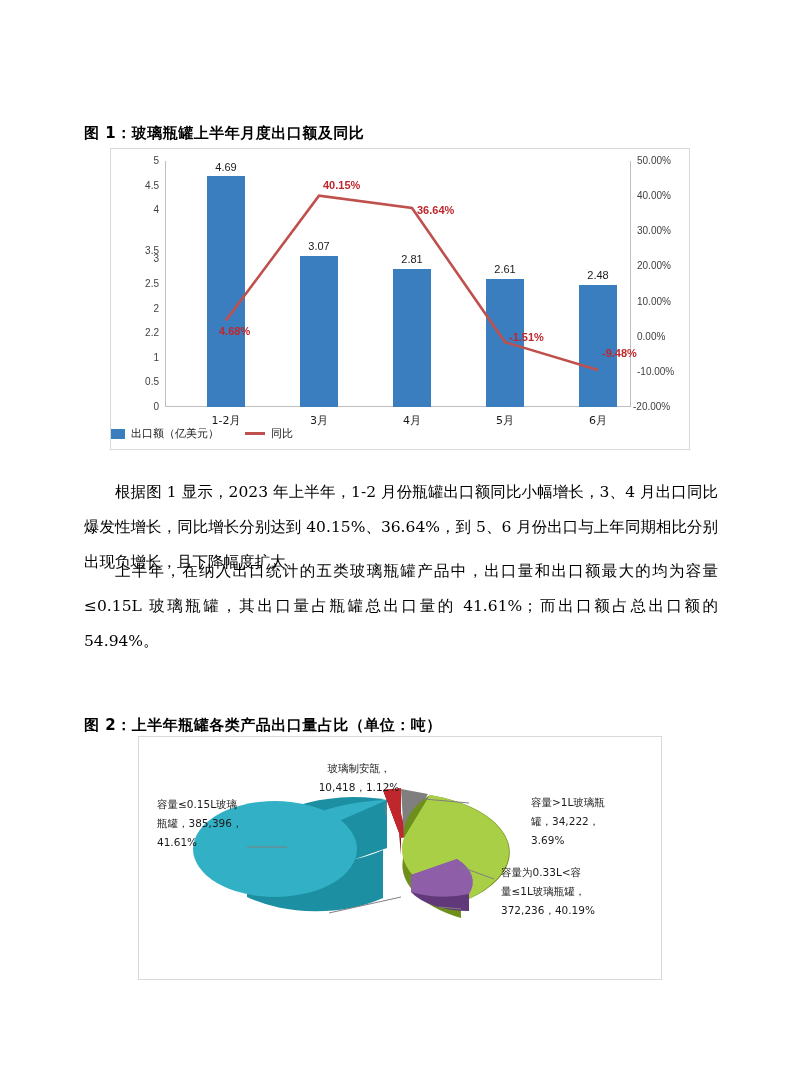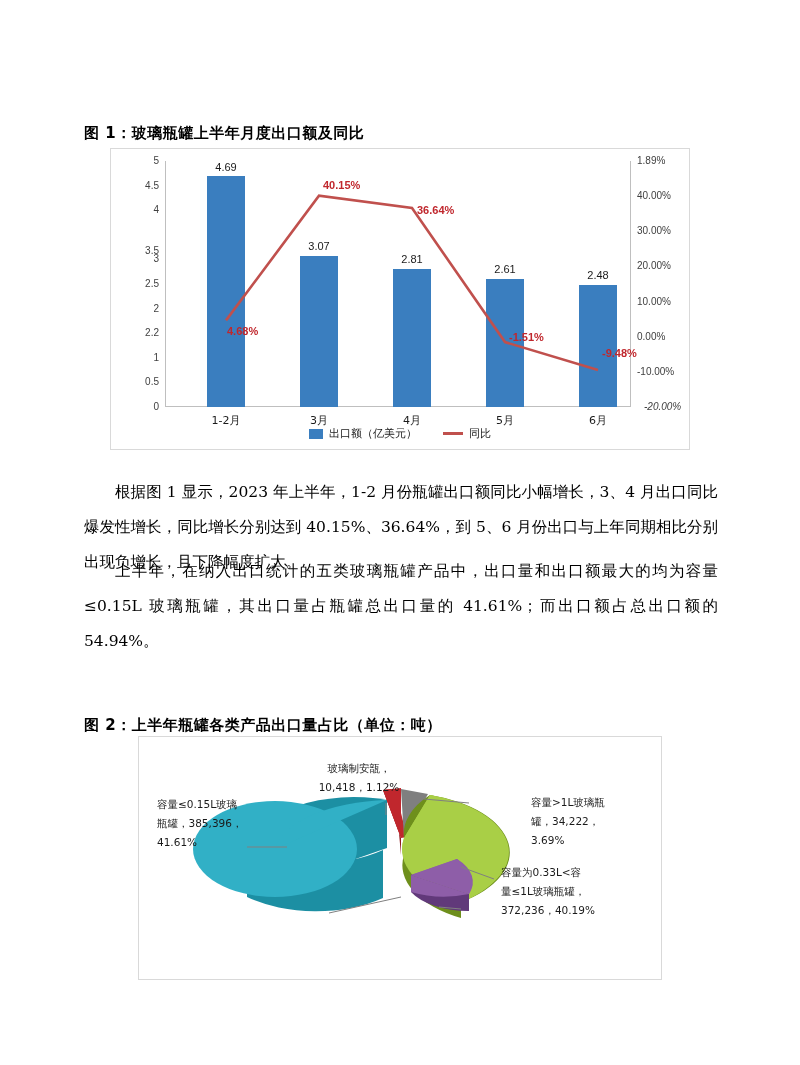--- a/index.html
+++ b/index.html
@@ -99,21 +99,21 @@
     font-weight: bold;
     color: #c0272d;
     white-space: nowrap;
   }
   #chart1-legend {
     position: absolute;
     left: 0;
     right: 0;
     bottom: 8px;
     display: flex;
-    justify-content: center;
+    justify-content: flex-start;
     align-items: center;
     gap: 26px;
     font-family: Liberation Serif, serif;
     font-size: 11px;
     color: #1a1a1a;
   }
   .legend-item { display: flex; align-items: center; gap: 6px; }
   .legend-swatch-bar { width: 14px; height: 10px; background: #3a7ebf; display: inline-block; }
   .legend-swatch-line { width: 20px; height: 3px; background: #c0504d; display: inline-block; }
 
@@ -175,47 +175,47 @@
         <div class="tick-label" style="left:-34px;top:92.4px;width:28px;">3</div>
         <div class="tick-label" style="left:-34px;top:117px;width:28px;">2.5</div>
         <div class="tick-label" style="left:-34px;top:141.6px;width:28px;">2</div>
         <div class="tick-label" style="left:-34px;top:166.2px;width:28px;">2.2</div>
         <div class="tick-label" style="left:-34px;top:190.8px;width:28px;">1</div>
         <div class="tick-label" style="left:-34px;top:215.4px;width:28px;">0.5</div>
         <div class="tick-label" style="left:-34px;top:240px;width:28px;">0</div>
       </div>
 
       <div>
-        <div class="tick-label" style="left:472px;top:-6px;">1.89%</div>
+        <div class="tick-label" style="left:472px;top:-6px;">50.00%</div>
         <div class="tick-label" style="left:472px;top:29.1px;">40.00%</div>
         <div class="tick-label" style="left:472px;top:64.3px;">30.00%</div>
         <div class="tick-label" style="left:472px;top:99.4px;">20.00%</div>
         <div class="tick-label" style="left:472px;top:134.6px;">10.00%</div>
         <div class="tick-label" style="left:472px;top:169.7px;">0.00%</div>
         <div class="tick-label" style="left:472px;top:204.9px;">-10.00%</div>
-        <div class="tick-label" style="left:479px;top:240px;font-style:italic;">-20.00%</div>
+        <div class="tick-label" style="left:468px;top:240px;">-20.00%</div>
       </div>
 
       <div class="bar" style="left:42px;width:38px;height:230.7px;"></div>
       <div class="bar" style="left:135px;width:38px;height:151.0px;"></div>
       <div class="bar" style="left:228px;width:38px;height:138.2px;"></div>
       <div class="bar" style="left:321px;width:38px;height:128.4px;"></div>
       <div class="bar" style="left:414px;width:38px;height:122.0px;"></div>
 
       <div class="bar-label" style="left:31px;width:60px;top:0px;">4.69</div>
       <div class="bar-label" style="left:124px;width:60px;top:79px;">3.07</div>
       <div class="bar-label" style="left:217px;width:60px;top:92px;">2.81</div>
       <div class="bar-label" style="left:310px;width:60px;top:102px;">2.61</div>
       <div class="bar-label" style="left:403px;width:60px;top:108px;">2.48</div>
 
       <svg style="position:absolute;left:0;top:0;width:466px;height:246px;overflow:visible;">
         <polyline points="61,159.4 154,34.7 247,47.0 340,181.1 433,209.0" fill="none" stroke="#c0504d" stroke-width="2.6"></polyline>
       </svg>
 
-      <div class="pct-label" style="left:62px;top:164px;">4.68%</div>
+      <div class="pct-label" style="left:54px;top:164px;">4.68%</div>
       <div class="pct-label" style="left:158px;top:18px;">40.15%</div>
       <div class="pct-label" style="left:252px;top:43px;">36.64%</div>
       <div class="pct-label" style="left:344px;top:170px;">-1.51%</div>
       <div class="pct-label" style="left:437px;top:186px;">-9.48%</div>
 
       <div class="cat-label" style="left:31px;width:60px;top:252px;">1-2月</div>
       <div class="cat-label" style="left:124px;width:60px;top:252px;">3月</div>
       <div class="cat-label" style="left:217px;width:60px;top:252px;">4月</div>
       <div class="cat-label" style="left:310px;width:60px;top:252px;">5月</div>
       <div class="cat-label" style="left:403px;width:60px;top:252px;">6月</div>

